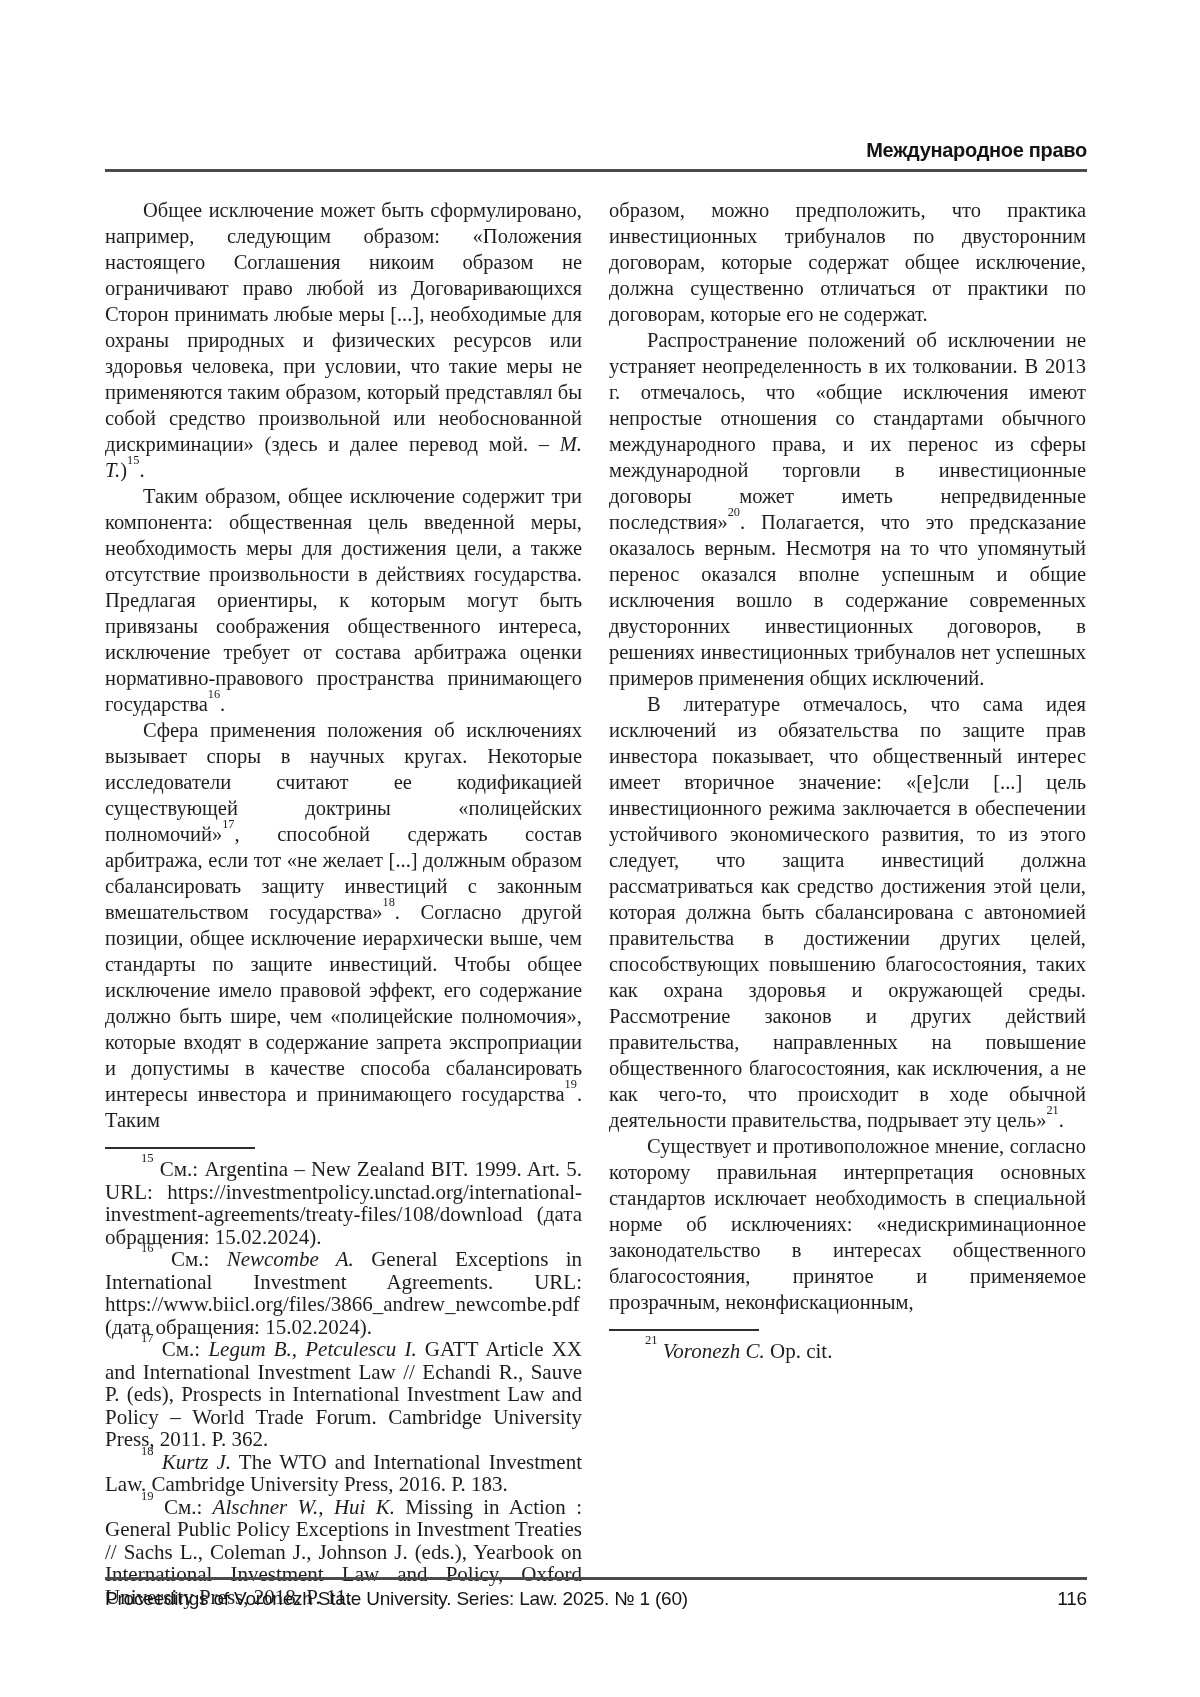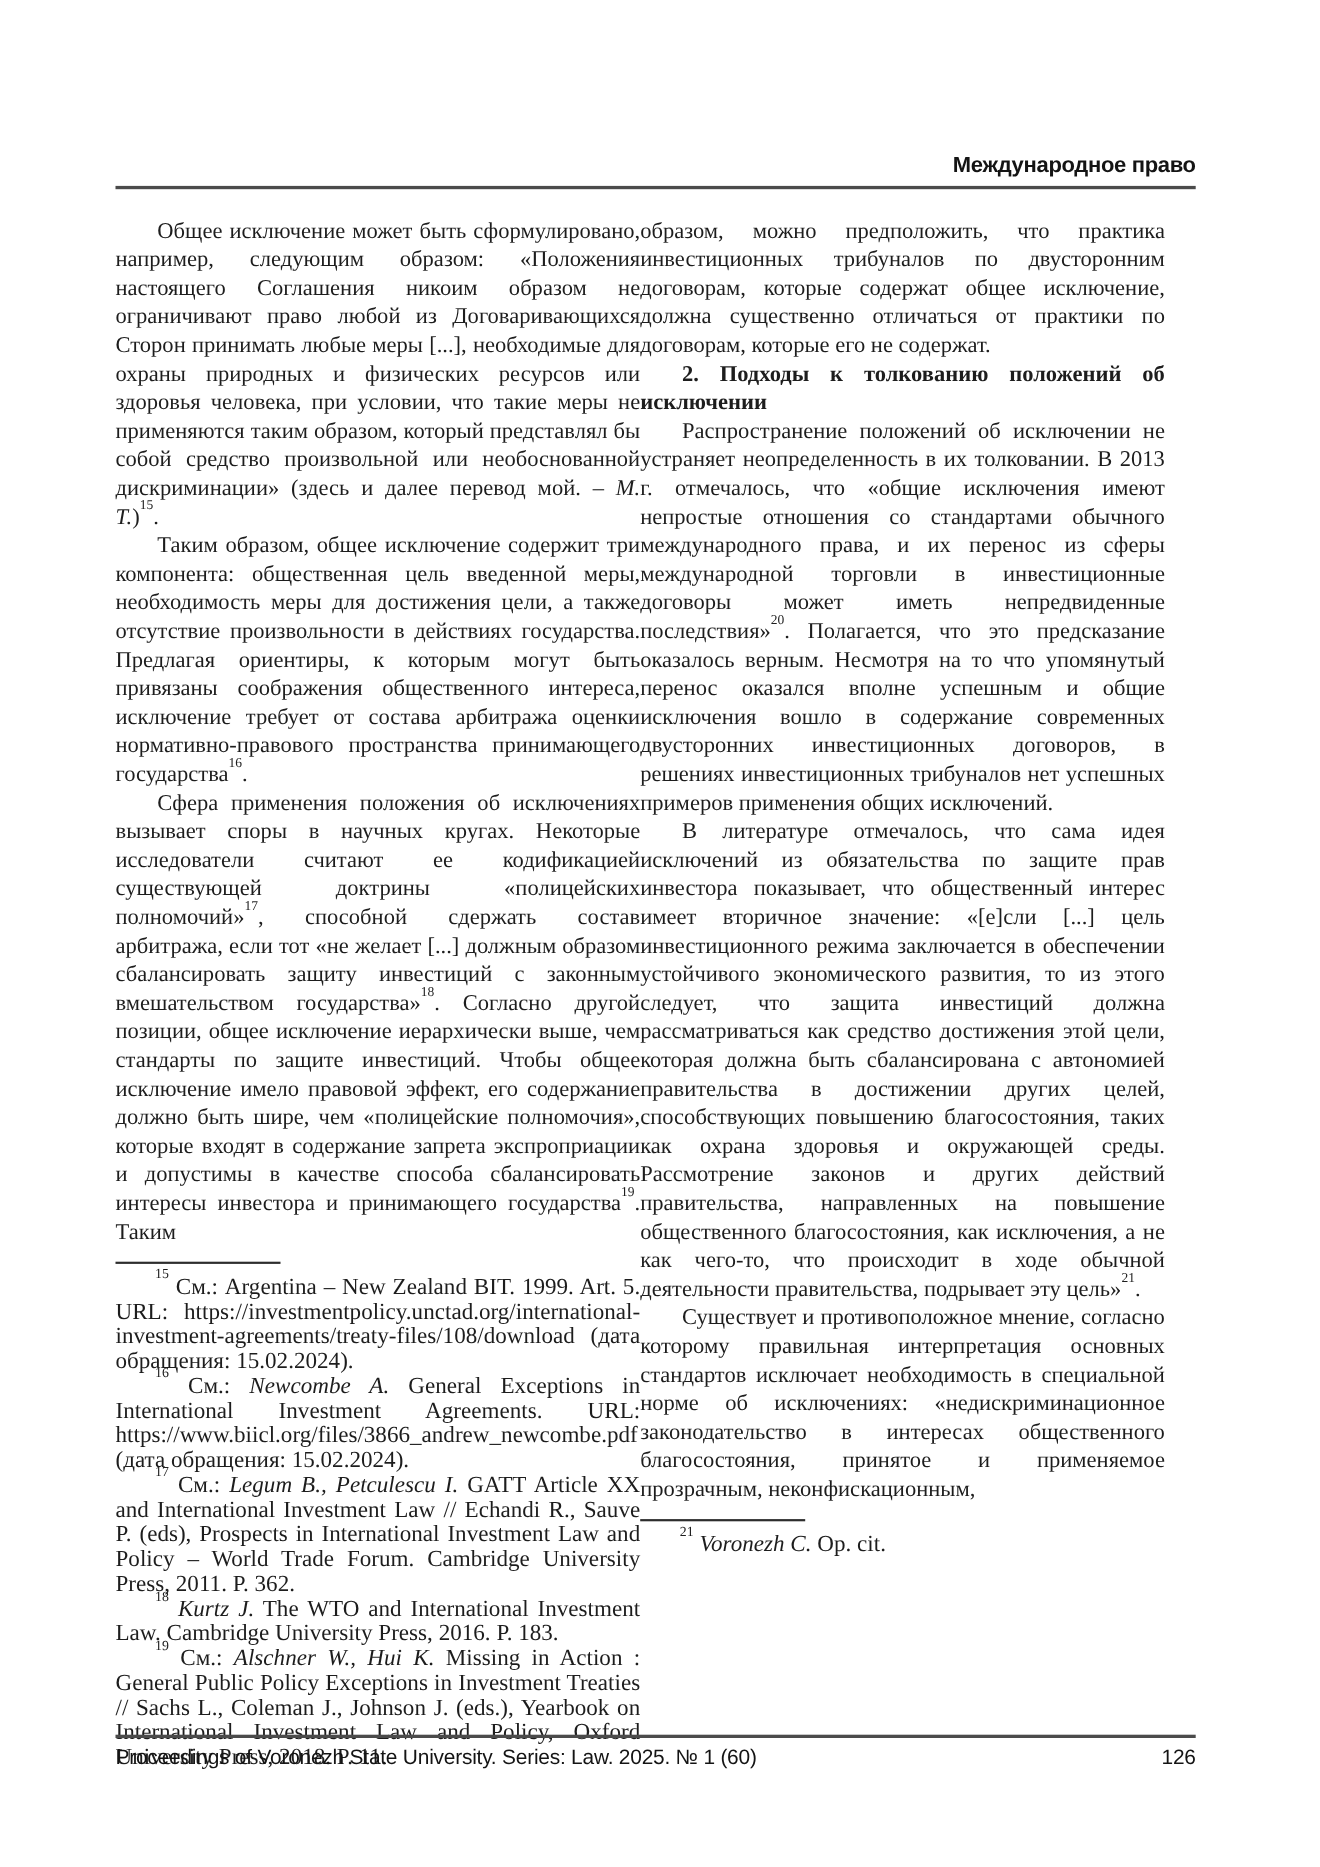--- a/index.html
+++ b/index.html
@@ -19,21 +19,21 @@
     font-family:"Liberation Sans", sans-serif;
     font-weight:700;
     font-size:20px;
     letter-spacing:-0.3px;
     color:#141414;
   }
   .header-rule { border:none; border-top:3px solid #4b4b4b; margin:7px 0 0 0; }
 
   .columns {
     position:absolute; left:105px; top:197px; width:982px;
-    display:flex; 
+    display:flex; gap:27px;
   }
   .col {
     width:477px;
     font-size:20.5px;
     line-height:26px;
     text-align:justify;
   }
   .para { margin:0; text-indent:38px; }
   .para.no-indent { text-indent:0; }
 
@@ -77,34 +77,33 @@
         <p class="fn"><sup>15</sup><span> См.: Argentina – New Zealand BIT. 1999. Art. 5. URL: https://investmentpolicy.unctad.org/international-investment-agreements/treaty-files/108/download (дата обращения: 15.02.2024).</span></p>
         <p class="fn"><sup>16</sup><span> См.: </span><span class="it">Newcombe A.</span><span> General Exceptions in International Investment Agreements. URL: https://www.biicl.org/files/3866_andrew_newcombe.pdf (дата обращения: 15.02.2024).</span></p>
         <p class="fn"><sup>17</sup><span> См.: </span><span class="it">Legum B., Petculescu I.</span><span> GATT Article XX and International Investment Law // Echandi R., Sauve P. (eds), Prospects in International Investment Law and Policy – World Trade Forum. Cambridge University Press, 2011. P. 362.</span></p>
         <p class="fn"><sup>18</sup><span> </span><span class="it">Kurtz J.</span><span> The WTO and International Investment Law. Cambridge University Press, 2016. P. 183.</span></p>
         <p class="fn"><sup>19</sup><span> См.: </span><span class="it">Alschner W., Hui K.</span><span> Missing in Action : General Public Policy Exceptions in Investment Treaties // Sachs L., Coleman J., Johnson J. (eds.), Yearbook on International Investment Law and Policy, Oxford University Press, 2018. P. 11.</span></p>
       </div>
     </div>
 
     <div class="col">
       <p class="para no-indent"><span>образом, можно предположить, что практика инвестиционных трибуналов по двусторонним договорам, которые содержат общее исключение, должна существенно отличаться от практики по договорам, которые его не содержат.</span></p>
-      <p class="para"><span class="bd">2. Подходы к толкованию положений об исключении</span></p>
       <p class="para"><span>Распространение положений об исключении не устраняет неопределенность в их толковании. В 2013 г. отмечалось, что «общие исключения имеют непростые отношения со стандартами обычного международного права, и их перенос из сферы международной торговли в инвестиционные договоры может иметь непредвиденные последствия»</span><sup>20</sup><span>. Полагается, что это предсказание оказалось верным. Несмотря на то что упомянутый перенос оказался вполне успешным и общие исключения вошло в содержание современных двусторонних инвестиционных договоров, в решениях инвестиционных трибуналов нет успешных примеров применения общих исключений.</span></p>
       <p class="para"><span>В литературе отмечалось, что сама идея исключений из обязательства по защите прав инвестора показывает, что общественный интерес имеет вторичное значение: «[е]сли [...] цель инвестиционного режима заключается в обеспечении устойчивого экономического развития, то из этого следует, что защита инвестиций должна рассматриваться как средство достижения этой цели, которая должна быть сбалансирована с автономией правительства в достижении других целей, способствующих повышению благосостояния, таких как охрана здоровья и окружающей среды. Рассмотрение законов и других действий правительства, направленных на повышение общественного благосостояния, как исключения, а не как чего-то, что происходит в ходе обычной деятельности правительства, подрывает эту цель»</span><sup>21</sup><span>.</span></p>
       <p class="para"><span>Существует и противоположное мнение, согласно которому правильная интерпретация основных стандартов исключает необходимость в специальной норме об исключениях: «недискриминационное законодательство в интересах общественного благосостояния, принятое и применяемое прозрачным, неконфискационным,</span></p>
 
       <div class="footnotes">
         <hr class="fn-rule">
         <p class="fn"><sup>21</sup><span> </span><span class="it">Voronezh C.</span><span> Op. cit.</span></p>
       </div>
     </div>
 
   </div>
 
   <div class="footer">
     <hr class="footer-rule">
     <div class="footer-row">
       <span>Proceedings of Voronezh State University. Series: Law. 2025. № 1 (60)</span>
-      <span>126</span>
+      <span>116</span>
     </div>
   </div>
 
 </div>
 
 </body></html>

